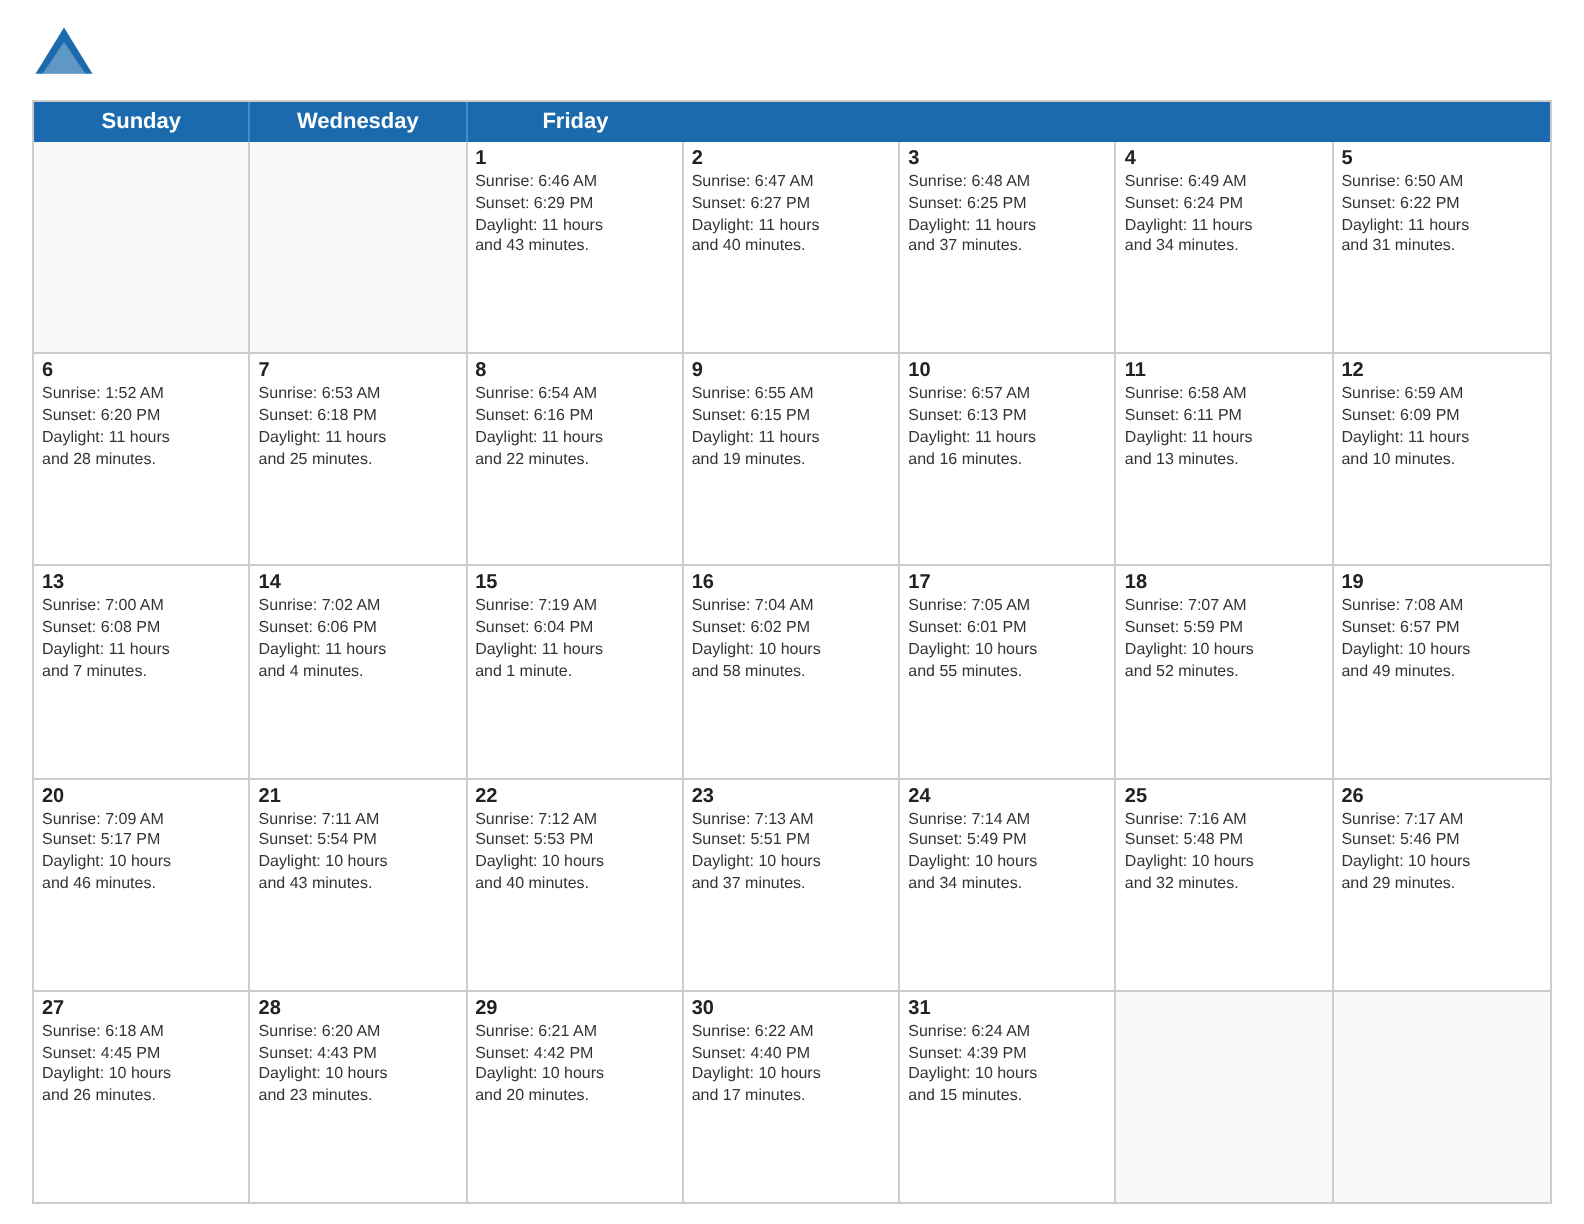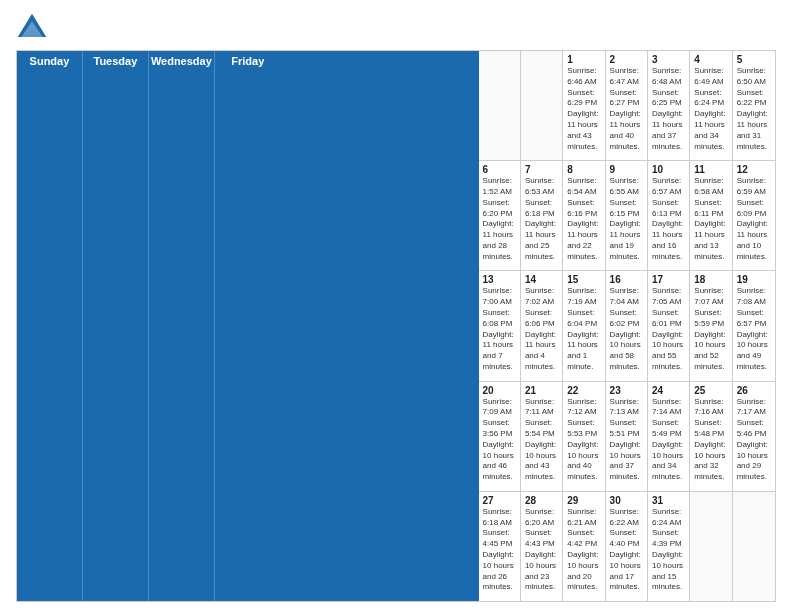--- a/index.html
+++ b/index.html
@@ -56,20 +56,21 @@
       color: #222;
     }
     .location-title {
       font-size: 15px;
       color: #444;
       font-weight: bold;
     }
     .calendar {
       flex: 1;
       display: flex;
+      flex-direction: column;
       border: 1px solid #ccc;
     }
     .cal-header-row {
       display: grid;
       grid-template-columns: repeat(7, 1fr);
       background: #1a6aad;
     }
     .cal-header-cell {
       color: #fff;
       font-size: 11px;
@@ -132,21 +133,20 @@
     </div>
     <div class="title-block">
       <div class="month-title"></div>
       <div class="location-title"></div>
     </div>
   </div>
 
   <div class="calendar">
     <div class="cal-header-row">
     <div class="cal-header-cell">Sunday</div>
-        <div class="cal-header-cell">Tuesday</div>
         <div class="cal-header-cell">Wednesday</div>
         <div class="cal-header-cell">Friday</div>
       </div>
     <div class="cal-body">
     <div class="cal-row">
           <div class="cal-cell empty"></div>
           <div class="cal-cell empty"></div>
           <div class="cal-cell">
             <span class="day-num">1</span>
             <span class="cell-line">Sunrise: 6:46 AM</span>
@@ -282,21 +282,21 @@
             <span class="cell-line">Sunrise: 7:08 AM</span>
             <span class="cell-line">Sunset: 6:57 PM</span>
             <span class="cell-line">Daylight: 10 hours</span>
             <span class="cell-line">and 49 minutes.</span>
           </div>
         </div>
         <div class="cal-row">
           <div class="cal-cell">
             <span class="day-num">20</span>
             <span class="cell-line">Sunrise: 7:09 AM</span>
-            <span class="cell-line">Sunset: 3:56 PM</span>
+            <span class="cell-line">Sunset: 5:17 PM</span>
             <span class="cell-line">Daylight: 10 hours</span>
             <span class="cell-line">and 46 minutes.</span>
           </div>
           <div class="cal-cell">
             <span class="day-num">21</span>
             <span class="cell-line">Sunrise: 7:11 AM</span>
             <span class="cell-line">Sunset: 5:54 PM</span>
             <span class="cell-line">Daylight: 10 hours</span>
             <span class="cell-line">and 43 minutes.</span>
           </div>

